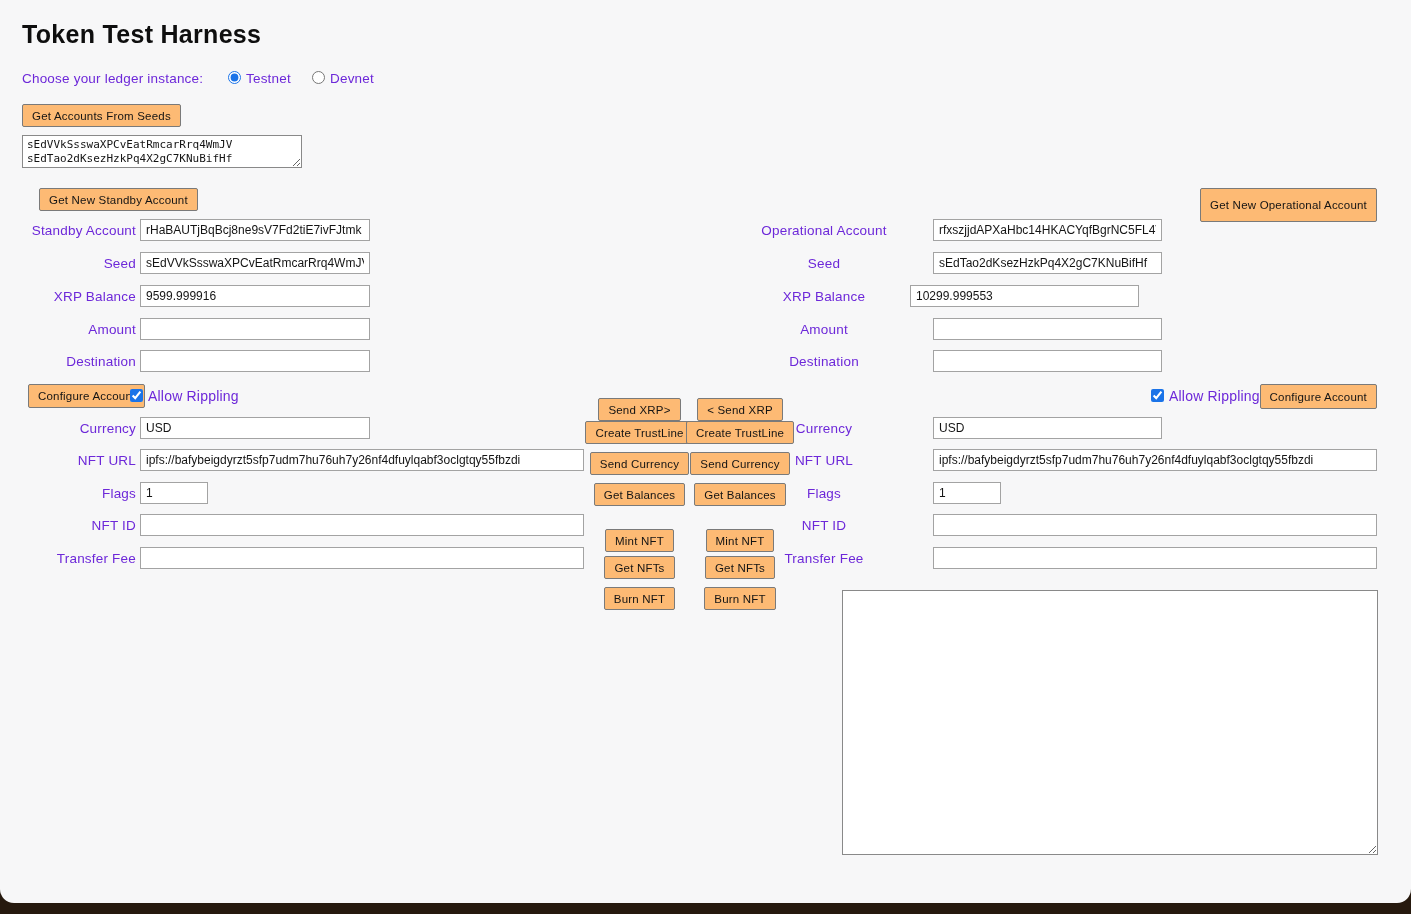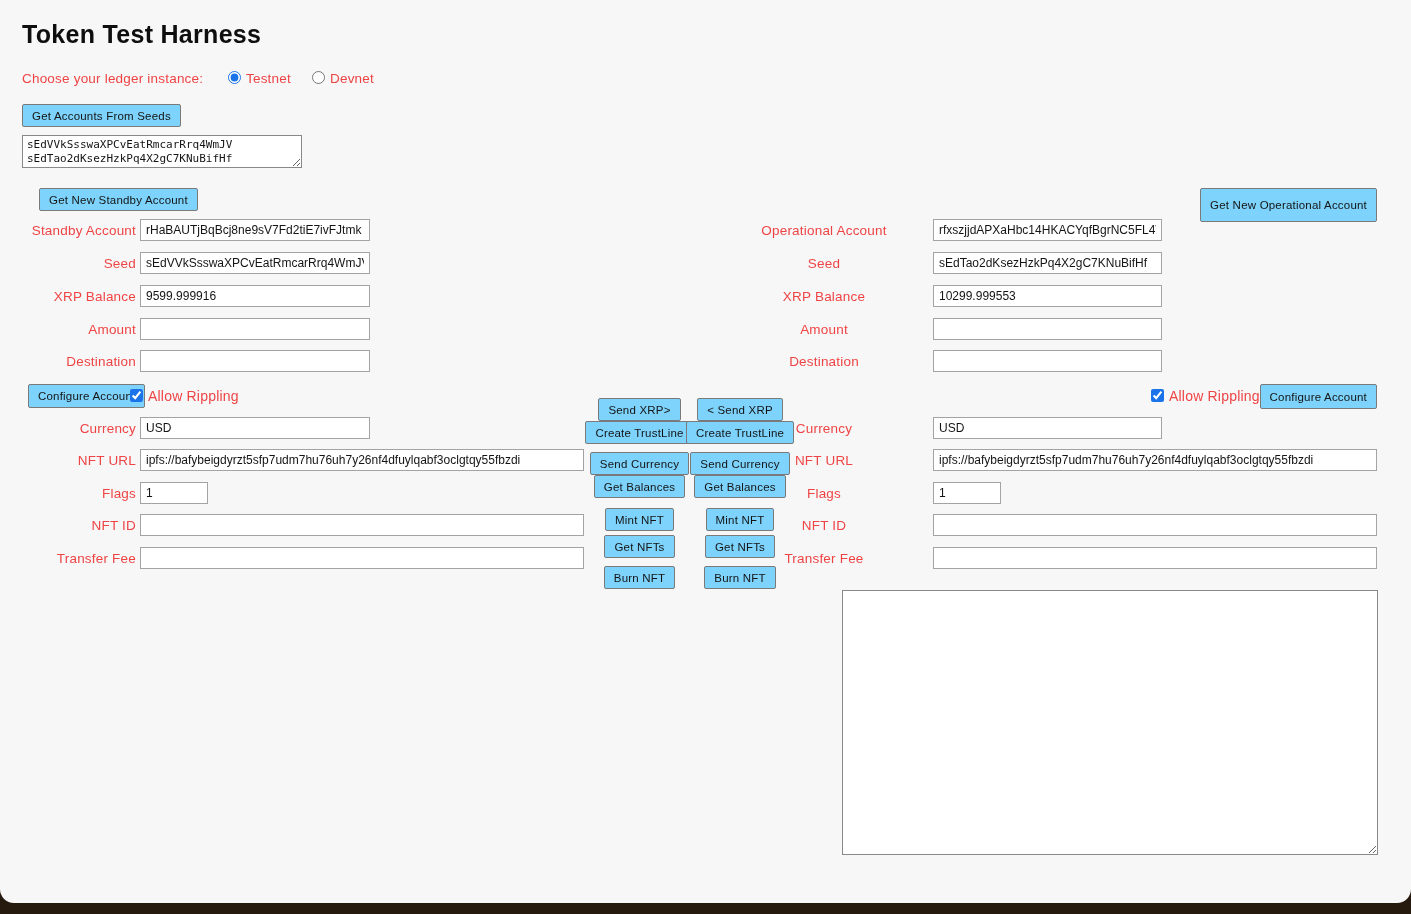--- a/index.html
+++ b/index.html
@@ -15,34 +15,34 @@
     background:#f7f7f8;
     border-radius:0 0 14px 14px;
     overflow:hidden;
   }
   .title {
     position:absolute; left:22px; top:20px;
     font-size:25px; font-weight:600; letter-spacing:.3px; color:#0e0e0e;
     margin:0;
   }
   .lbl {
-    position:absolute; font-size:13.5px; letter-spacing:.2px; color:#ef4444;
+    position:absolute; font-size:13.5px; letter-spacing:.2px; color:#6d28d9;
     height:17px; line-height:17px; white-space:nowrap;
   }
   .lbl-l { left:0; width:136px; text-align:right; }
   .lbl-r { left:718px; width:212px; text-align:center; }
   input.txt {
     position:absolute; height:22px; box-sizing:border-box;
     border:1px solid #a3a3a3; border-radius:0;
     background:#ffffff; color:#141414;
     font-family:"Liberation Sans", sans-serif; font-size:12px;
     padding:1px 5px; outline:none;
   }
   .btn {
-    background:#7dd3fc; border:1px solid #7a7a7a; border-radius:2px;
+    background:#fdba74; border:1px solid #7a7a7a; border-radius:2px;
     font-family:"Liberation Sans", sans-serif; font-size:11.5px; letter-spacing:.2px;
     color:#141414; padding:4px 9px; height:23px; box-sizing:border-box;
     white-space:nowrap; cursor:pointer;
   }
   .btn-abs { position:absolute; }
   .ta {
     position:absolute; box-sizing:border-box;
     border:1px solid #898989; background:#ffffff; color:#141414;
     font-family:"DejaVu Sans Mono", monospace; font-size:11px; line-height:14px;
     padding:2px 4px; resize:both; outline:none;
@@ -52,22 +52,22 @@
     accent-color:#1a73e8; cursor:pointer;
   }
   .mid-col {
     position:absolute; top:398px;
     display:flex; flex-direction:column; align-items:center;
   }
   #mid-standby { left:592px; width:95px; }
   #mid-operational { left:692px; width:96px; }
   .mid-col .btn:nth-child(1){ }
   .mid-col .btn:nth-child(2){ margin-bottom:8px; }
-  .mid-col .btn:nth-child(3){ }
-  .mid-col .btn:nth-child(4){ margin-bottom:10px; }
+  .mid-col .btn:nth-child(3){ margin-bottom:8px; }
+  .mid-col .btn:nth-child(4){ margin-bottom:23px; }
   .mid-col .btn:nth-child(5){ margin-bottom:4px; }
   .mid-col .btn:nth-child(6){ margin-bottom:8px; }
 </style>
 </head>
 <body>
 
 <div class="page">
 
   <h1 class="title">Token Test Harness</h1>
 
@@ -139,21 +139,21 @@
     <button class="btn">Burn NFT</button>
   </div>
 
   <div class="lbl lbl-r" style="top:222px;">Operational Account</div>
   <input class="txt" type="text" style="left: 933px; top: 219px; width: 229px;" value="rfxszjjdAPXaHbc14HKACYqfBgrNC5FL4V">
 
   <div class="lbl lbl-r" style="top:255px;">Seed</div>
   <input class="txt" type="text" style="left: 933px; top: 252px; width: 229px;" value="sEdTao2dKsezHzkPq4X2gC7KNuBifHf">
 
   <div class="lbl lbl-r" style="top:288px;">XRP Balance</div>
-  <input class="txt" type="text" style="left: 933px; top: 285px; width: 229px;" value="10299.999553">
+  <input class="txt" type="text" style="left: 910px; top: 285px; width: 229px;" value="10299.999553">
 
   <div class="lbl lbl-r" style="top:321px;">Amount</div>
   <input class="txt" type="text" style="left: 933px; top: 318px; width: 229px;" value="">
 
   <div class="lbl lbl-r" style="top:353px;">Destination</div>
   <input class="txt" type="text" style="left: 933px; top: 350px; width: 229px;" value="">
 
   <input type="checkbox" style="left: 1151px; top: 389px;" checked="checked">
   <div class="lbl" style="left:1169px; top:388px; font-size:14px;">Allow Rippling</div>
   <button class="btn btn-abs" style="right:34px; top:384px; height:25px;">Configure Account</button>

